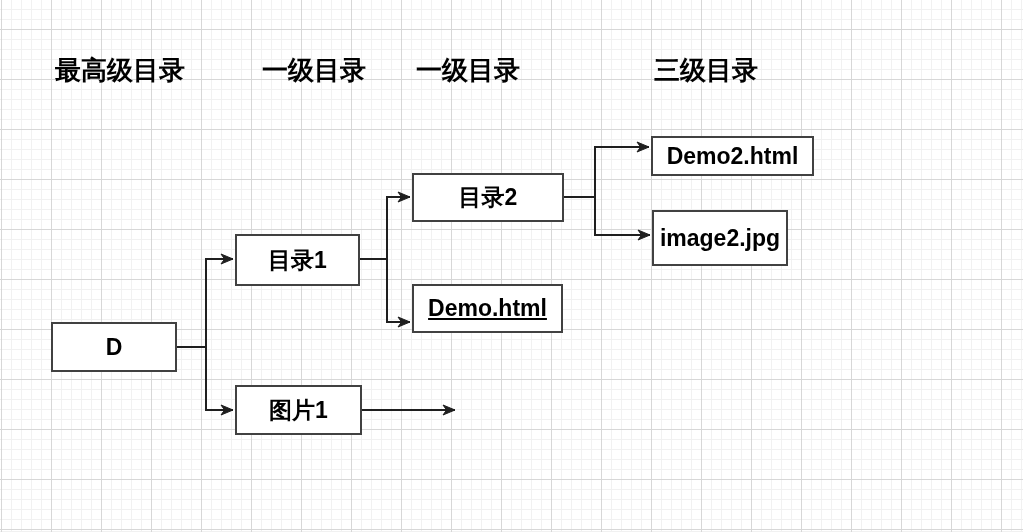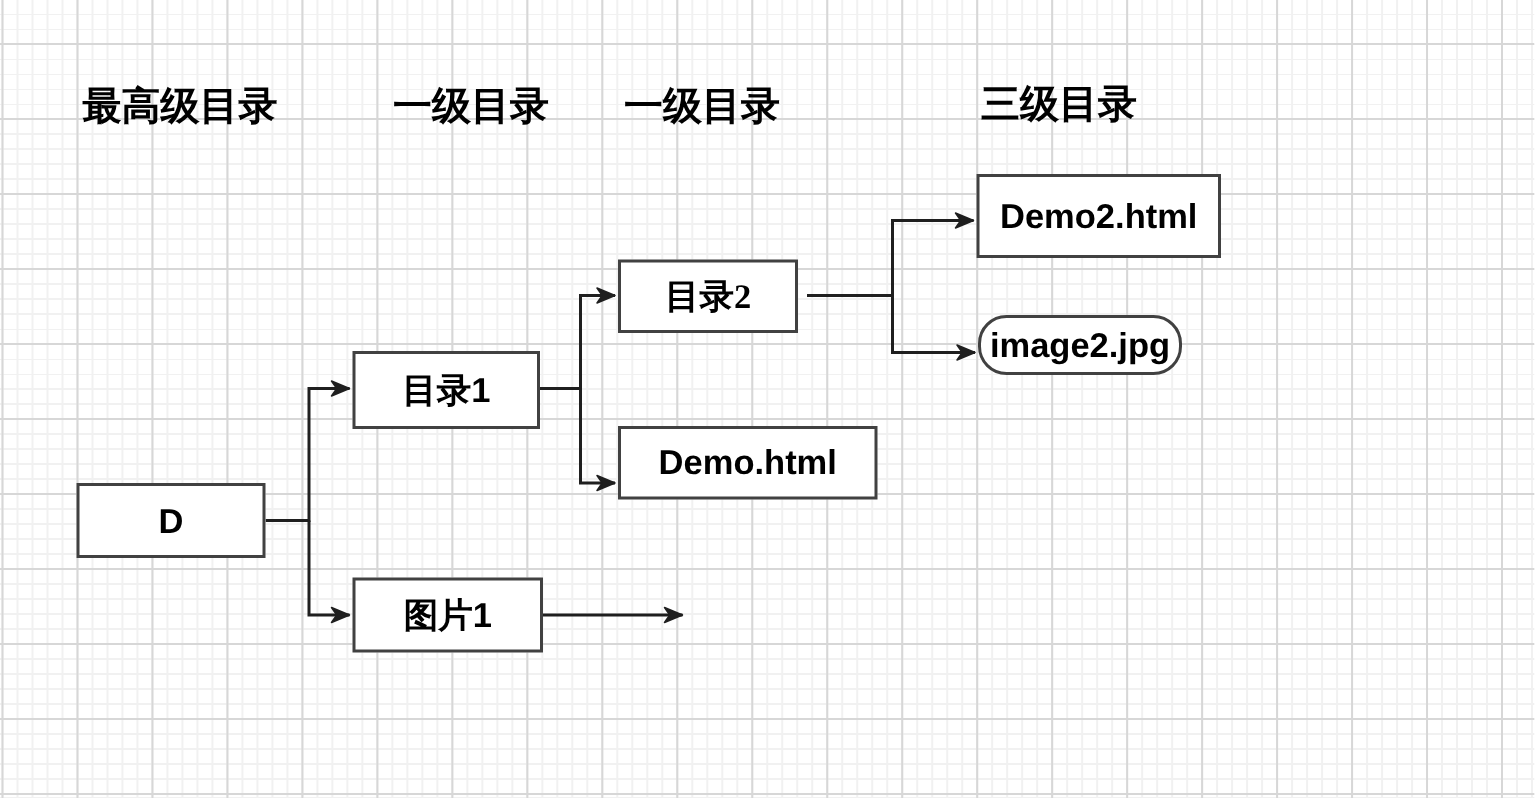--- a/index.html
+++ b/index.html
@@ -29,41 +29,41 @@
     font-size: 26px;
     font-weight: bold;
     color: #000000;
     white-space: nowrap;
     line-height: 1.1;
     text-align: right;
   }
   #header-top    { left: 55px;  }
   #header-level1 { left: 238px; margin-left: 24px; }
   #header-level2 { left: 416px; }
-  #header-level3 { left: 654px; font-family: Liberation Serif, serif; }
+  #header-level3 { left: 654px; }
   .node {
     position: absolute;
     box-sizing: border-box;
     background: #ffffff;
     border: 2px solid #414141;
     display: flex;
     align-items: center;
     justify-content: center;
     font-size: 23px;
     font-weight: bold;
     color: #000000;
     white-space: nowrap;
   }
   #node-d          { left: 51px;  top: 322px; width: 126px; height: 50px; }
   #node-dir1       { left: 235px; top: 234px; width: 125px; height: 52px; text-align: center; }
   #node-pic1       { left: 235px; top: 385px; width: 127px; height: 50px; text-align: center; }
-  #node-dir2       { left: 412px; top: 173px; width: 120px; height: 49px; font-family: Liberation Serif, serif; }
-  #node-demo-html  { left: 412px; top: 284px; width: 173px; height: 49px; }
-  #node-demo2-html { left: 651px; top: 116px; width: 163px; height: 56px; }
-  #node-image2-jpg { left: 652px; top: 210px; width: 136px; height: 40px; border-radius: 19px; }
+  #node-dir2       { left: 412px; top: 173px; width: 152px; height: 49px; }
+  #node-demo-html  { left: 412px; top: 284px; width: 151px; height: 49px; text-decoration: underline; }
+  #node-demo2-html { left: 651px; top: 136px; width: 163px; height: 40px; }
+  #node-image2-jpg { left: 652px; top: 210px; width: 136px; height: 56px; }
   #node-image1-jpg { left: 457px; top: 385px; width: 146px; height: 50px; }
   .watermark {
     position: absolute;
     right: 12px;
     top: 497px;
     font-size: 19px;
     color: #c9c9c9;
     white-space: nowrap;
   }
 </style>

